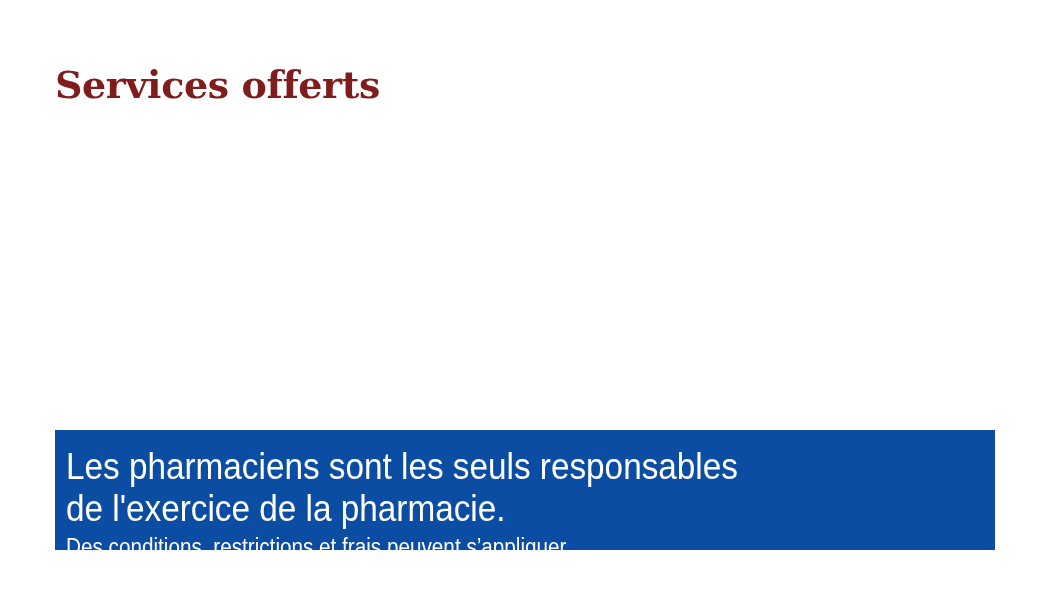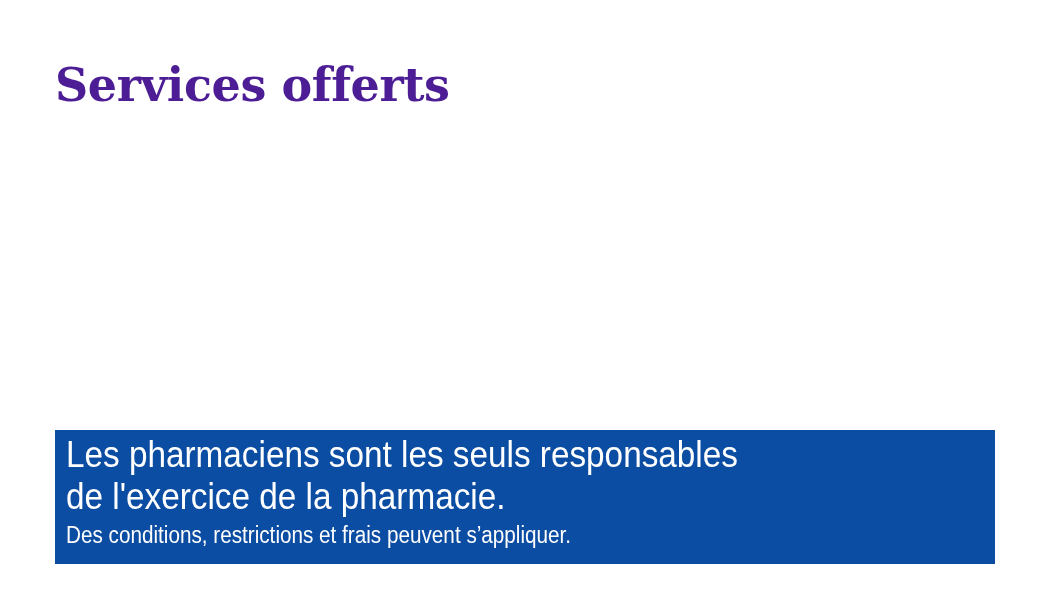--- a/index.html
+++ b/index.html
@@ -21,37 +21,37 @@
     background: #ffffff;
   }
 
   
   #slide-title {
     position: absolute;
     left: 55px;
     top: 59px;
     font-family: "DejaVu Serif", "Liberation Serif", serif;
     font-weight: 700;
-    font-size: 46px;
+    font-size: 38px;
     line-height: 52px;
     letter-spacing: -0.4px;
-    color: #4c1d95;
+    color: #7f1d1d;
     white-space: nowrap;
   }
 
   
   #banner {
     position: absolute;
     left: 55px;
     top: 430px;
     width: 940px;
-    height: 134px;
+    height: 120px;
     background: #0B4DA2;
     box-sizing: border-box;
-    padding: 4px 0 0 11px;
+    padding: 16px 0 0 11px;
   }
 
   .banner-line {
     color: #ffffff;
     font-family: "Liberation Sans", sans-serif;
     font-weight: 300;
     font-size: 37px;
     line-height: 42px;
     transform: scaleX(0.90);
     transform-origin: left center;

